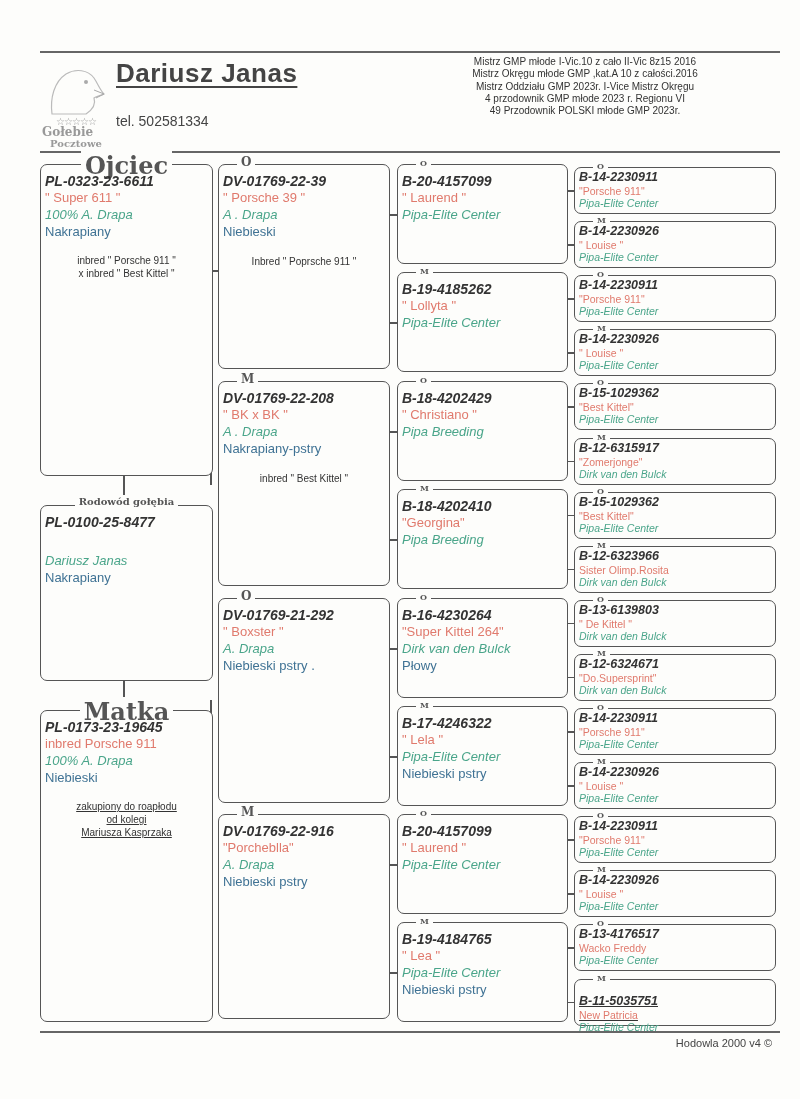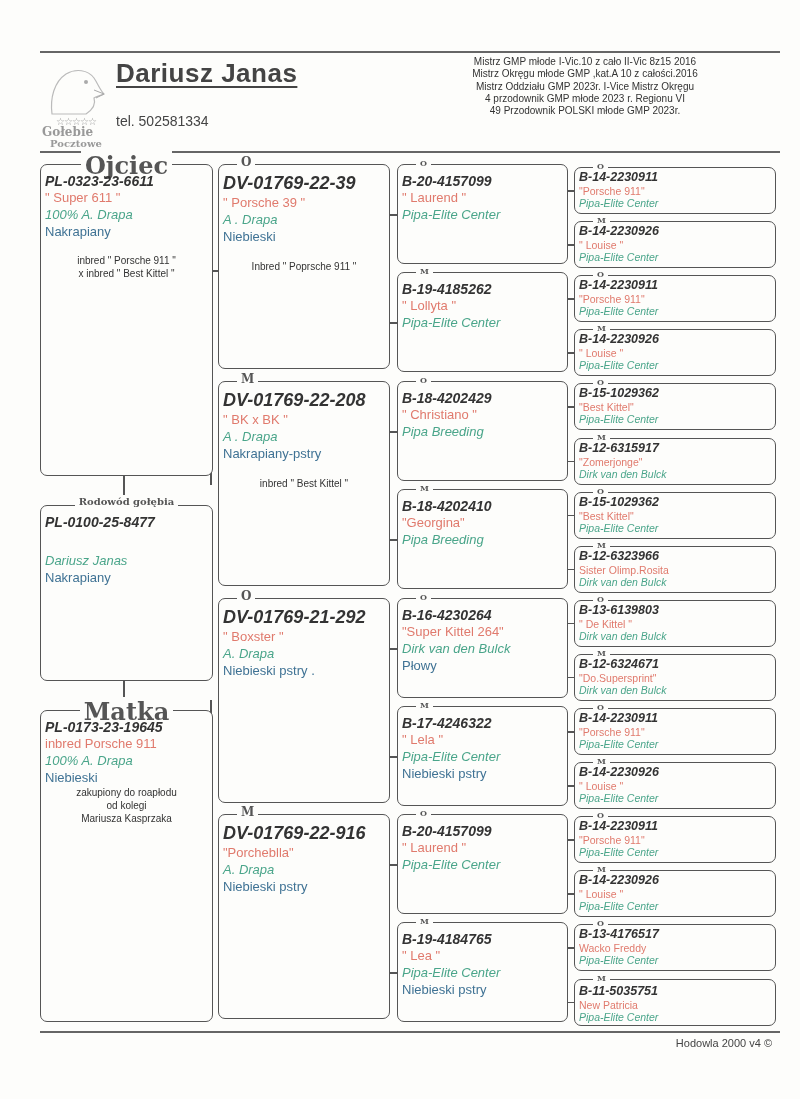--- a/index.html
+++ b/index.html
@@ -16,21 +16,21 @@
   .legend.med { font-size:10px; top:-10px; }
   .legend.sm { font-size:12px; top:-10px; text-align:left; left:18px; }
   .legend.xs { font-size:8px; top:-7px; text-align:left; left:18px; }
   .ring { font-weight:bold; font-style:italic; color:#333; }
   .name { color:#e07a6d; }
   .breeder { color:#4aa58a; font-style:italic; }
   .color { color:#3f7294; }
   .note { color:#333; font-size:10px; text-align:center; }
   .l1 .ring { font-size:14px; }
   .l1 .name, .l1 .breeder, .l1 .color { font-size:13px; line-height:17px; }
-  .l2 .ring { font-size:18px; }
+  .l2 .ring { font-size:14px; }
   .l2 .name, .l2 .breeder, .l2 .color { font-size:13px; line-height:17px; }
   .l3 .ring { font-size:14px; }
   .l3 .name, .l3 .breeder, .l3 .color { font-size:13px; line-height:17px; }
   .l4 .ring { font-size:12.5px; line-height:15px; }
   .l4 .name { font-size:10.5px; line-height:12px; }
   .l4 .breeder { font-size:10.5px; line-height:13px; }
   .content { position:absolute; left:4px; top:8px; right:4px; }
   .line { position:absolute; background:#555; }
   .footer { position:absolute; right:28px; top:1037px; font-size:11px; color:#444; }
 </style>
@@ -89,21 +89,21 @@
   </div>
 </div>
 
 <div class="box l1" style="left:40px;top:710px;width:173px;height:312px;">
   <div class="legend big"><span>Matka</span></div>
   <div class="content">
     <div class="ring">PL-0173-23-19645</div>
     <div class="name"> inbred Porsche 911</div>
     <div class="breeder">100% A. Drapa</div>
     <div class="color">Niebieski</div>
-    <div class="note" style="line-height:13px;">
+    <div class="note" style="margin-top:14px;line-height:13px;text-decoration:underline;">
       <div>zakupiony do roapłodu</div>
       <div>od  kolegi</div>
       <div>Mariusza  Kasprzaka</div>
     </div>
   </div>
 </div>
 
 <div id="gp-container">
     <div class="box l2" style="left: 218px; top: 164px; width: 172px; height: 205px;">
       <div class="legend sm"><span>O</span></div>
@@ -361,21 +361,21 @@
       <div class="legend xs"><span>O</span></div>
       <div class="content" style="top: 2px;">
         <div class="ring">B-13-4176517</div>
         <div class="name">Wacko Freddy</div>
         <div class="breeder">Pipa-Elite Center</div>
       </div>
     </div>
     <div class="line" style="left: 568px; top: 947.4px; width: 6px; height: 1.5px;"></div>
     <div class="box l4" style="left: 574px; top: 978.5px; width: 202px; height: 47px;">
       <div class="legend xs"><span>M</span></div>
-      <div class="content" style="top: 4px;">
+      <div class="content" style="top: 14px; text-decoration: underline;">
         <div class="ring">B-11-5035751</div>
         <div class="name">New Patricia</div>
         <div class="breeder">Pipa-Elite Center</div>
       </div>
     </div>
     <div class="line" style="left: 568px; top: 1001.5px; width: 6px; height: 1.5px;"></div>
   </div>
 
 <div class="hr" style="top:1031px;left:40px;width:740px;"></div>
 <div class="footer">Hodowla 2000 v4 ©</div>

